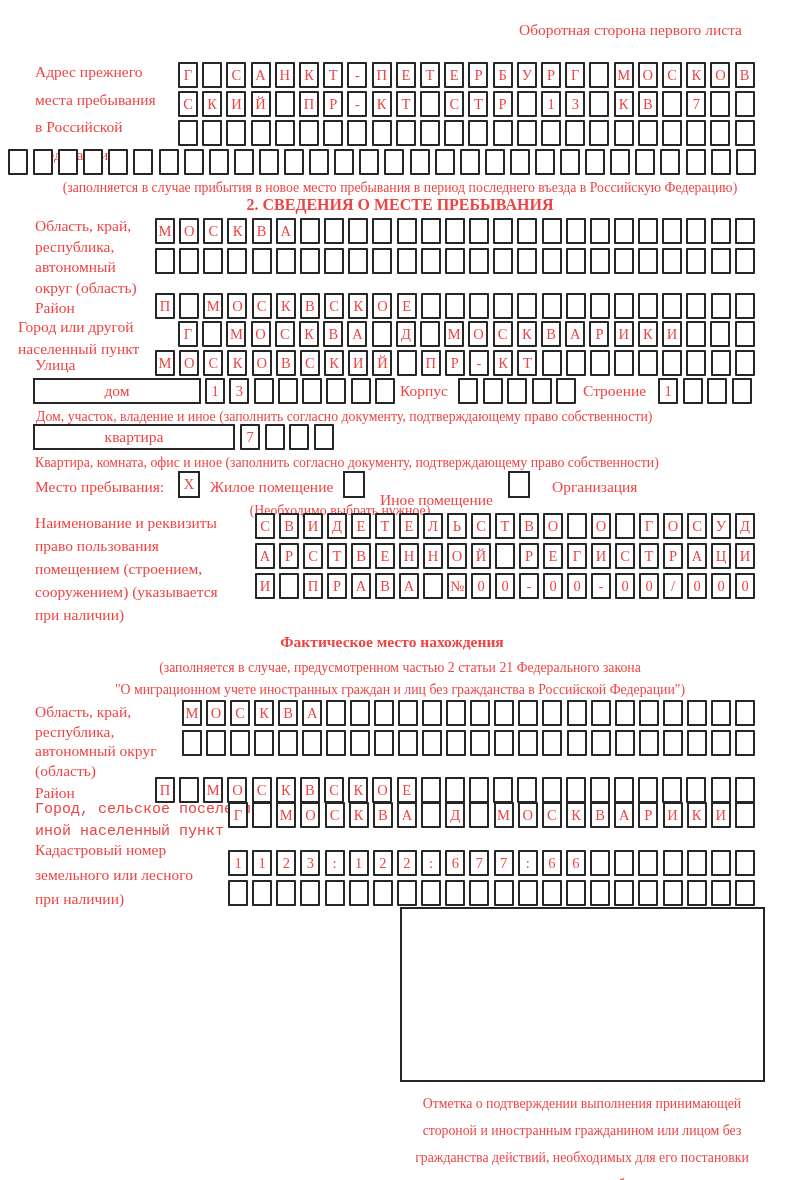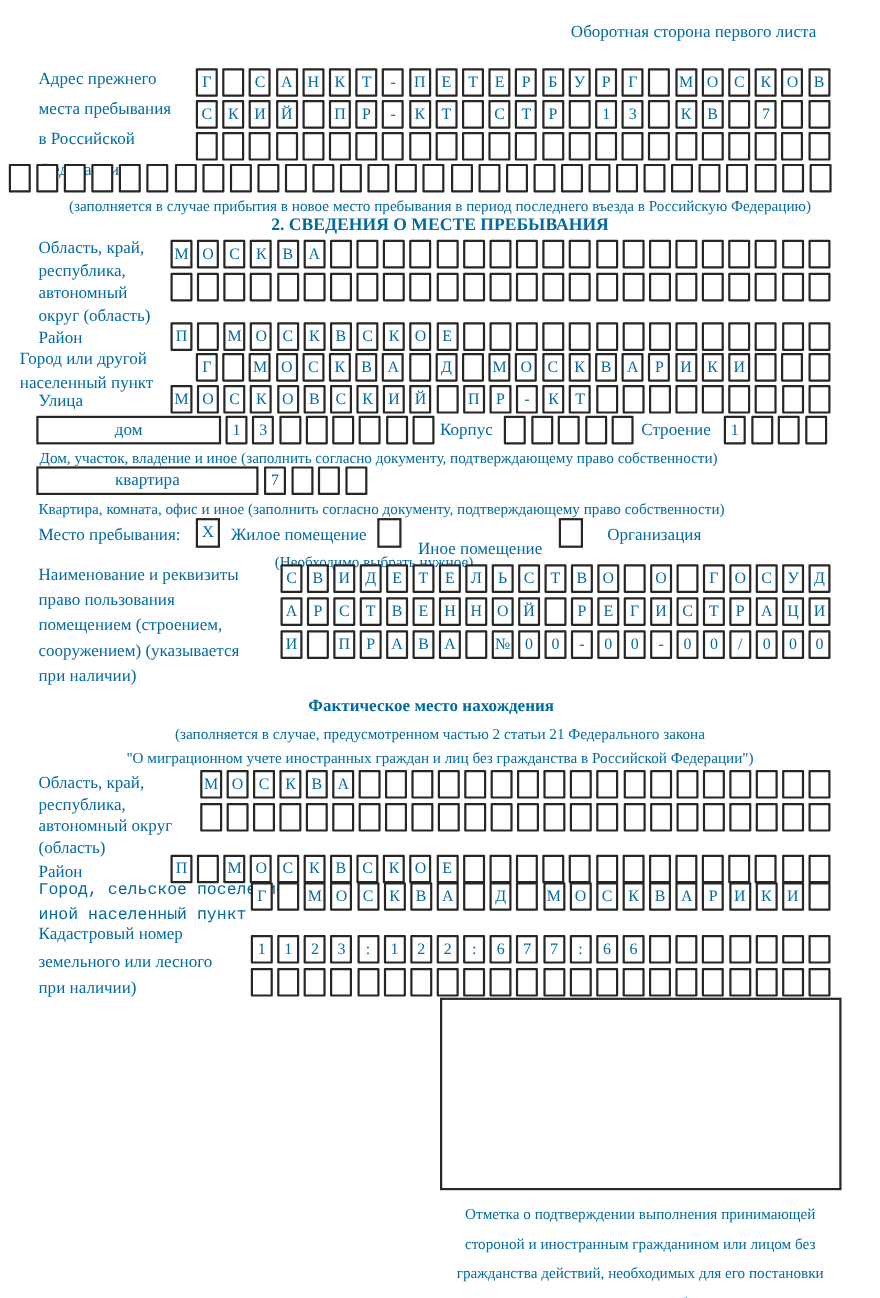--- a/index.html
+++ b/index.html
@@ -1,18 +1,18 @@
 <!DOCTYPE html>
 <html><head>
 <meta charset="utf-8">
 <style>
   html,body{margin:0;padding:0;background:#ffffff;}
   .form{
     position:relative;width:800px;height:1180px;background:#ffffff;
-    font-family:"Liberation Serif","DejaVu Serif",serif;color:#0369a1;overflow:hidden;
+    font-family:"Liberation Serif","DejaVu Serif",serif;color:#ef4444;overflow:hidden;
   }
   .abs{position:absolute;}
   .lbl{font-size:15.5px;line-height:27px;}
   .cap{font-size:13.8px;line-height:21px;}
   .bold{font-weight:bold;}
   .center{text-align:center;}
   .cellrow{position:absolute;display:flex;justify-content:space-between;}
   .cell{
     box-sizing:border-box;width:20px;height:26px;border:2px solid #262626;border-radius:1px;
     display:flex;align-items:center;justify-content:center;

